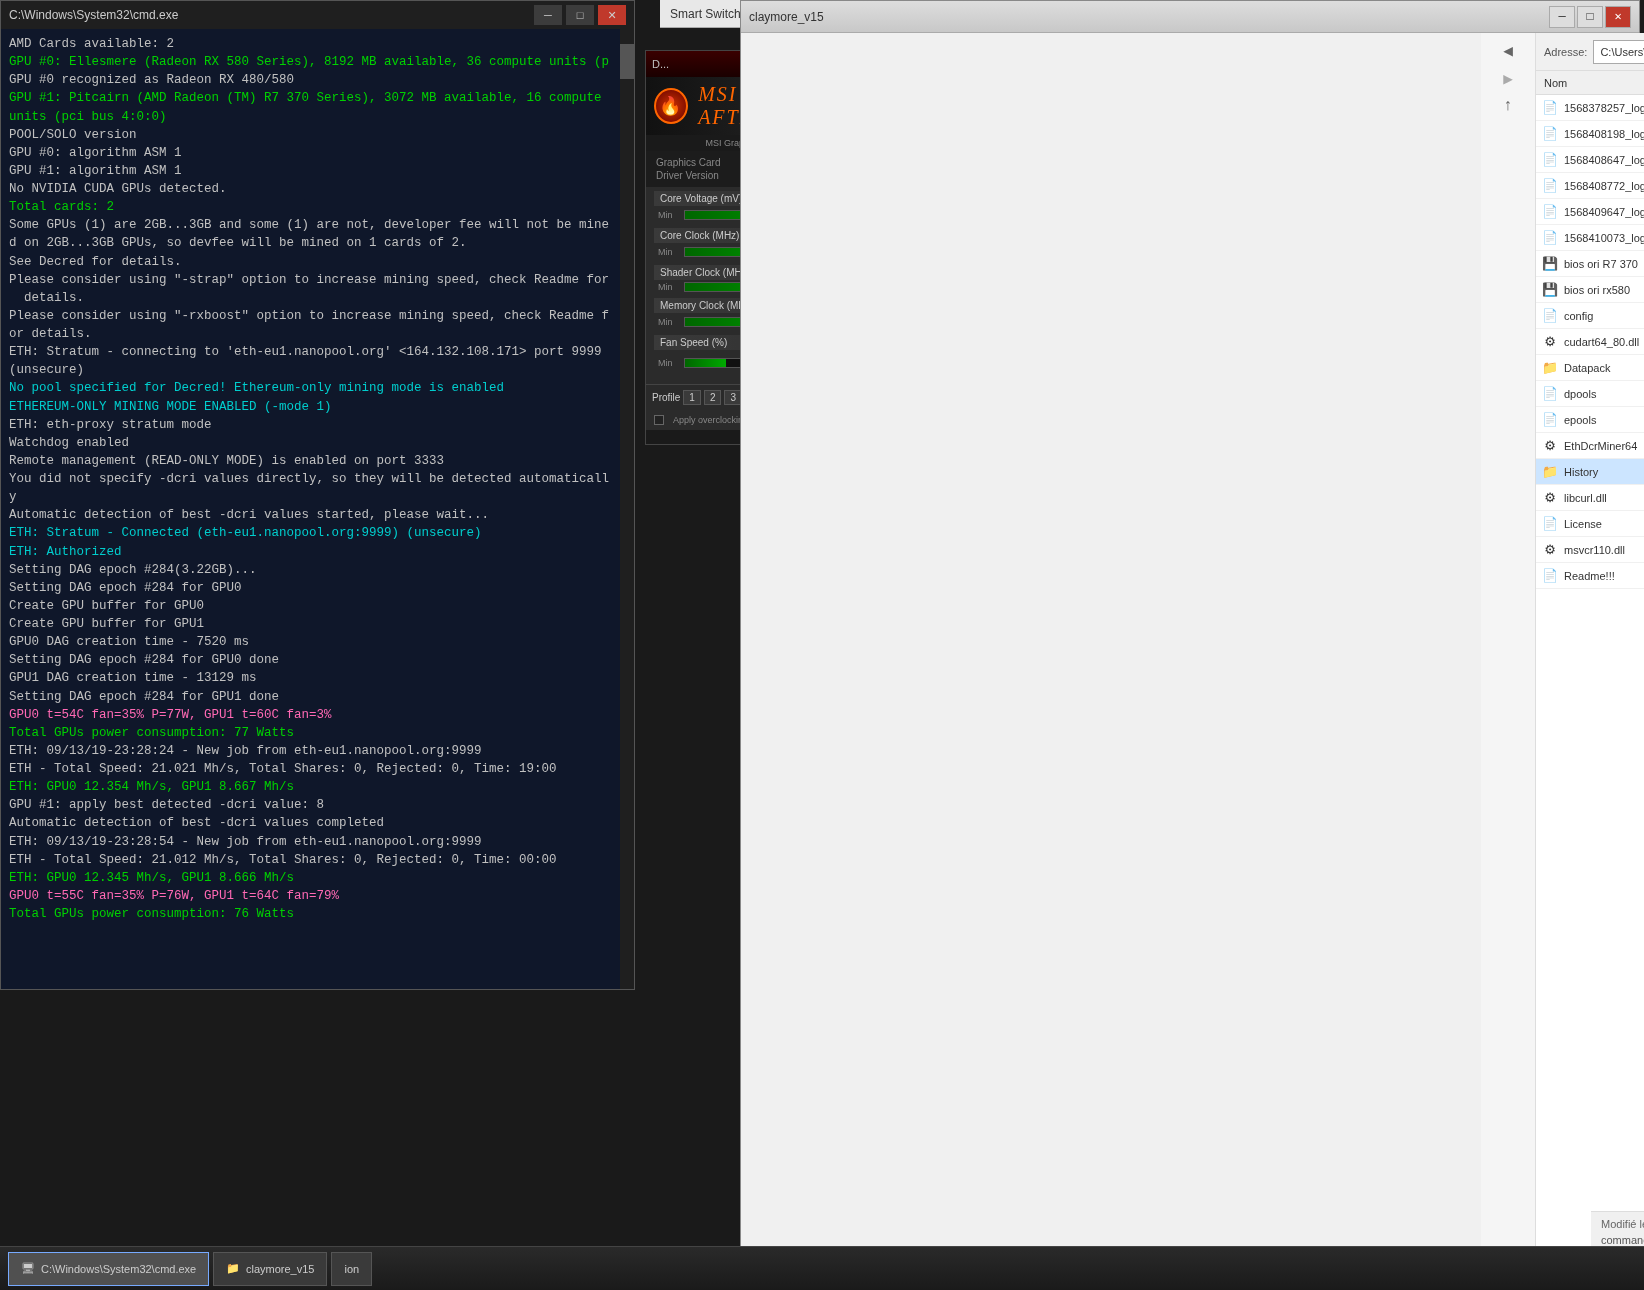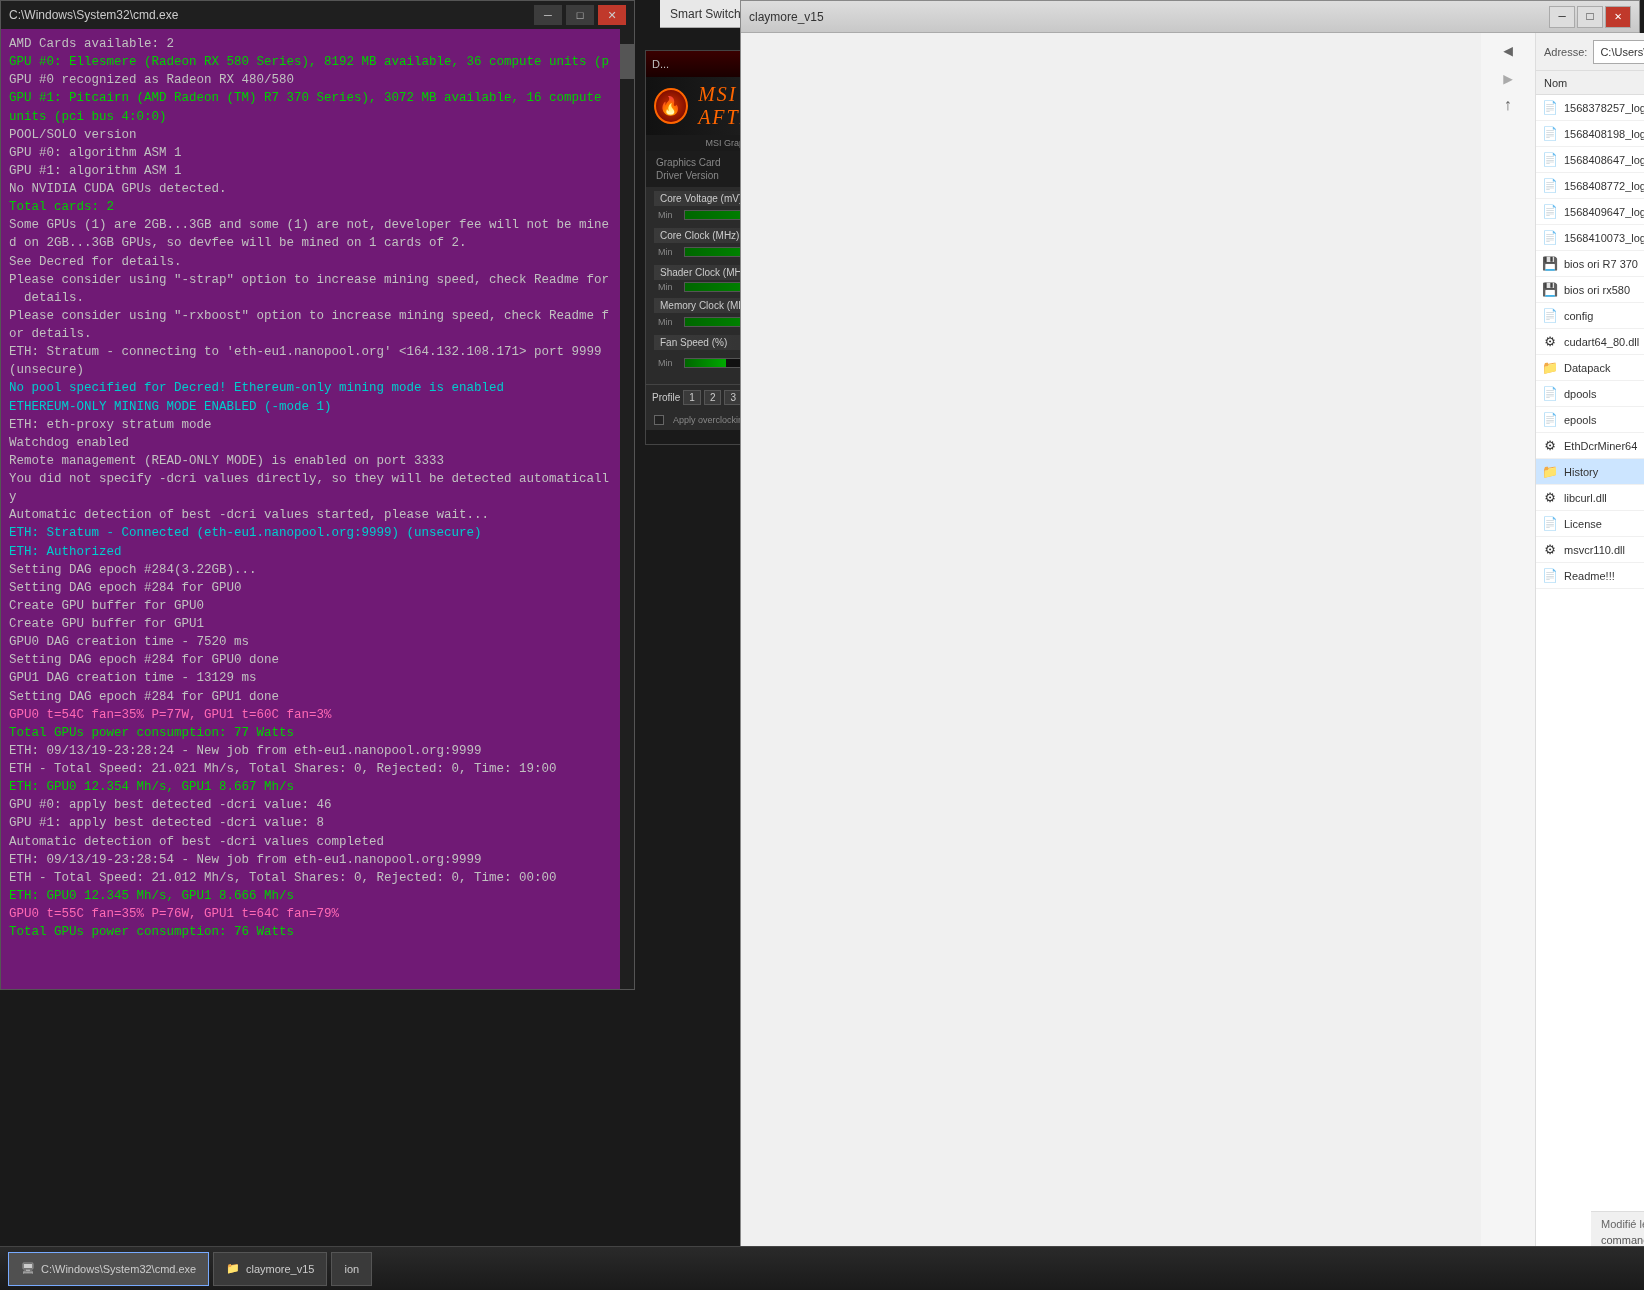--- a/index.html
+++ b/index.html
@@ -49,21 +49,21 @@
       color: #ccc;
       font-size: 11px;
       cursor: pointer;
       display: flex;
       align-items: center;
       justify-content: center;
     }
     .cmd-ctrl-btn.close { background: #c0392b; }
     #cmd-content {
       flex: 1;
-      background: #701a75;
+      background: #0f172a;
       padding: 6px 8px;
       overflow: hidden;
       position: relative;
     }
     .cmd-line {
       font-size: 12.5px;
       line-height: 1.45;
       color: #c0c0c0;
       white-space: pre-wrap;
       word-break: break-all;
@@ -638,21 +638,20 @@
         <div class="cmd-line white">Create GPU buffer for GPU1</div>
         <div class="cmd-line white">GPU0 DAG creation time - 7520 ms</div>
         <div class="cmd-line white">Setting DAG epoch #284 for GPU0 done</div>
         <div class="cmd-line white">GPU1 DAG creation time - 13129 ms</div>
         <div class="cmd-line white">Setting DAG epoch #284 for GPU1 done</div>
         <div class="cmd-line pink">GPU0 t=54C fan=35% P=77W, GPU1 t=60C fan=3%</div>
         <div class="cmd-line green">Total GPUs power consumption: 77 Watts</div>
         <div class="cmd-line white">ETH: 09/13/19-23:28:24 - New job from eth-eu1.nanopool.org:9999</div>
         <div class="cmd-line white">ETH - Total Speed: 21.021 Mh/s, Total Shares: 0, Rejected: 0, Time: 19:00</div>
         <div class="cmd-line green">ETH: GPU0 12.354 Mh/s, GPU1 8.667 Mh/s</div>
-        <div class="cmd-line white">GPU #0: apply best detected -dcri value: 46</div>
         <div class="cmd-line white">GPU #1: apply best detected -dcri value: 8</div>
         <div class="cmd-line white">Automatic detection of best -dcri values completed</div>
         <div class="cmd-line white">ETH: 09/13/19-23:28:54 - New job from eth-eu1.nanopool.org:9999</div>
         <div class="cmd-line white">ETH - Total Speed: 21.012 Mh/s, Total Shares: 0, Rejected: 0, Time: 00:00</div>
         <div class="cmd-line green">ETH: GPU0 12.345 Mh/s, GPU1 8.666 Mh/s</div>
         <div class="cmd-line pink">GPU0 t=55C fan=35% P=76W, GPU1 t=64C fan=79%</div>
         <div class="cmd-line green">Total GPUs power consumption: 76 Watts</div>
       </div>
     <div id="cmd-vscroll">
       <div id="cmd-vscroll-thumb"></div>

